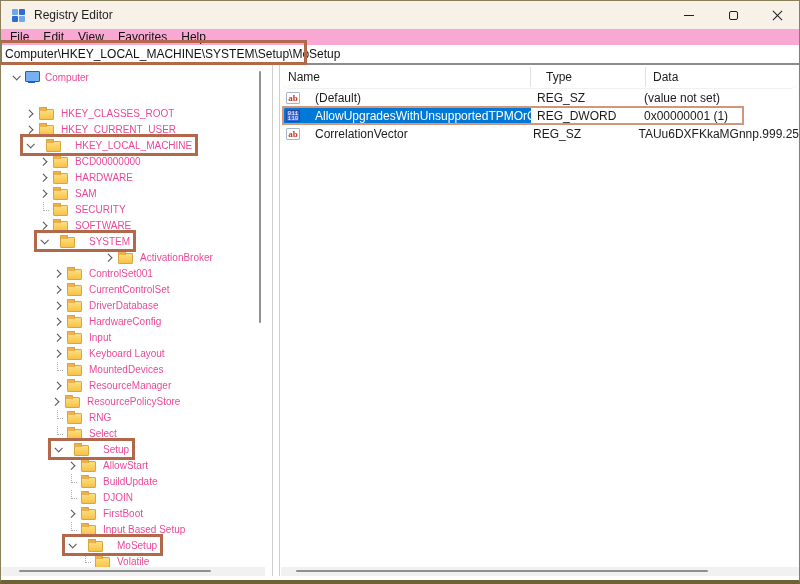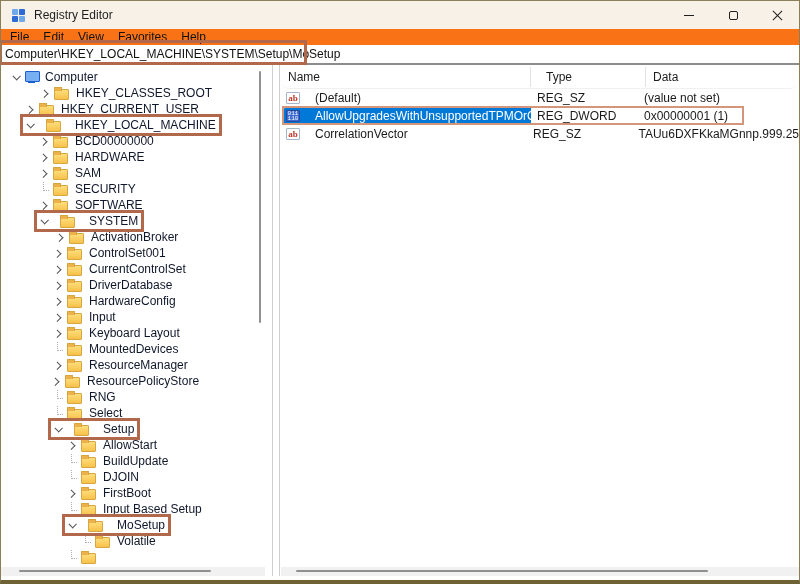--- a/index.html
+++ b/index.html
@@ -25,21 +25,21 @@
   .win-btn{ width:44px; height:100%; display:flex; align-items:center; justify-content:center; }
   .glyph-min{ width:10px; height:1px; background:#1f1f1f; }
   .glyph-max{ width:9px; height:9px; border:1px solid #1f1f1f; border-radius:2px; }
   .glyph-close{ position:relative; width:11px; height:11px; }
   .glyph-close::before,.glyph-close::after{ content:""; position:absolute; left:-1px; top:5px;
     width:13px; height:1px; background:#1f1f1f; }
   .glyph-close::before{ transform:rotate(45deg); }
   .glyph-close::after{ transform:rotate(-45deg); }
 
   
-  .menubar{ height:16px; background:#f97316; display:flex; align-items:center; padding-left:2px; }
+  .menubar{ height:16px; background:#f9a8d4; display:flex; align-items:center; padding-left:2px; }
   .menu-item{ padding:0 7px; font-size:12px; color:#111; }
   .menu-item u{ text-decoration:underline; text-underline-offset:1px; }
 
   
   .addressbar{ position:relative; height:20px; background:#fff; border-bottom:2px solid #8c8c8c; }
   .address-input{ position:absolute; left:4px; top:1px; right:4px; height:16px; display:flex; align-items:center;
     white-space:nowrap; overflow:hidden; color:#111; }
   .address-anno{ position:absolute; left:-2px; top:-5px; width:308px; height:25px;
     border:3px solid #b2684a; pointer-events:none; z-index:5; }
 
@@ -67,21 +67,21 @@
   .tree-icon{ margin:0 4px 0 2px; flex:none; }
   .icon-folder{ position:relative; width:15px; height:11px; margin-top:2px;
     background:linear-gradient(#fddf7e,#f8c círc44); }
   .icon-folder{ background:linear-gradient(#fede7d,#f7c24a); border:1px solid #d8a63e; border-radius:1px; }
   .icon-folder::before{ content:""; position:absolute; left:-1px; top:-3px; width:6px; height:3px;
     background:#ecb14b; border:1px solid #d8a63e; border-bottom:none; border-radius:1px 1px 0 0; }
   .icon-computer{ width:13px; height:12px; position:relative; }
   .icon-computer::before{ content:""; position:absolute; left:0; top:0; width:13px; height:9px;
     background:#78aef2; border:1px solid #1d5ecf; border-radius:1px; }
   .icon-computer::after{ content:""; position:absolute; left:3px; bottom:0; width:7px; height:2px; background:#1d5ecf; }
-  .tree-label{ padding:0 3px; font-size:12px; color:#0f172a; }
+  .tree-label{ padding:0 3px; font-size:10px; color:#ec4899; }
 
   
   .vscroll-thumb{ position:absolute; left:258px; top:6px; width:2px; height:252px; background:#919191; border-radius:2px; }
   .hscroll{ position:absolute; left:0; bottom:0; height:9px; background:#f1f1f1; z-index:6; }
   .hscroll .thumb{ position:absolute; top:3px; height:2px; background:#8f8f8f; border-radius:2px; }
   .hscroll-left{ width:264px; }
   .hscroll-right{ right:0; left:0; }
 
   
   .list-header{ display:flex; height:24px; align-items:center; border-bottom:1px solid #f0f0f0;border-radius:9px; }
@@ -147,21 +147,21 @@
 
     <div class="left-pane">
       <div class="tree-content">
           <div class="tree-row" style="padding-left: 8px;">
             <span class="row-inner">
               <span class="twisty chev down"></span>
               <span class="tree-icon icon-computer"></span>
               <span class="tree-label">Computer</span>
             </span>
           </div>
-          <div class="tree-row" style="padding-left: 37px;">
+          <div class="tree-row" style="padding-left: 22px; margin-top: 20px;">
             <span class="row-inner">
               <span class="twisty chev right"></span>
               <span class="tree-icon icon-folder"></span>
               <span class="tree-label">HKEY_CLASSES_ROOT</span>
             </span>
           </div>
           <div class="tree-row" style="padding-left: 22px;">
             <span class="row-inner">
               <span class="twisty chev right"></span>
               <span class="tree-icon icon-folder"></span>
@@ -210,21 +210,21 @@
               <span class="tree-label">SOFTWARE</span>
             </span>
           </div>
           <div class="tree-row" style="padding-left: 36px;">
             <span class="row-inner annotated">
               <span class="twisty chev down"></span>
               <span class="tree-icon icon-folder"></span>
               <span class="tree-label">SYSTEM</span>
             </span>
           </div>
-          <div class="tree-row" style="padding-left: 52px;">
+          <div class="tree-row" style="padding-left: 52px; justify-content: center;">
             <span class="row-inner">
               <span class="twisty chev right"></span>
               <span class="tree-icon icon-folder"></span>
               <span class="tree-label">ActivationBroker</span>
             </span>
           </div>
           <div class="tree-row" style="padding-left: 50px;">
             <span class="row-inner">
               <span class="twisty chev right"></span>
               <span class="tree-icon icon-folder"></span>

